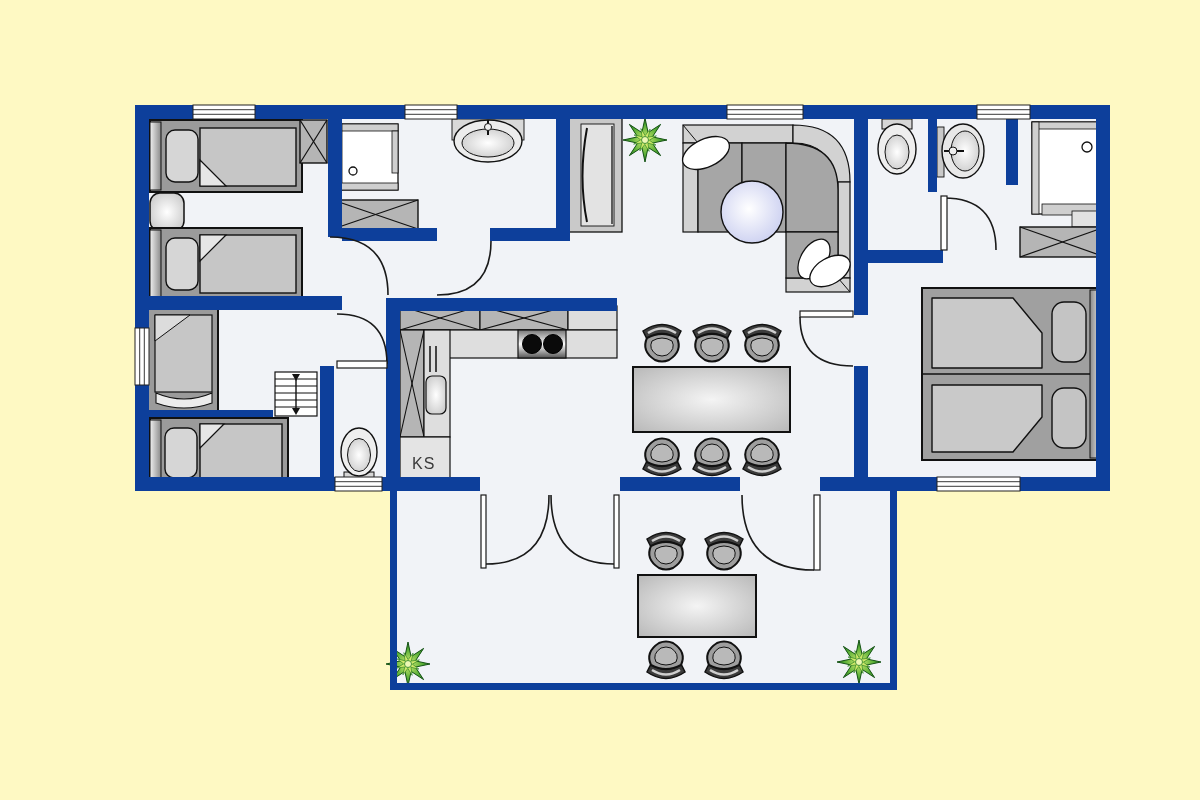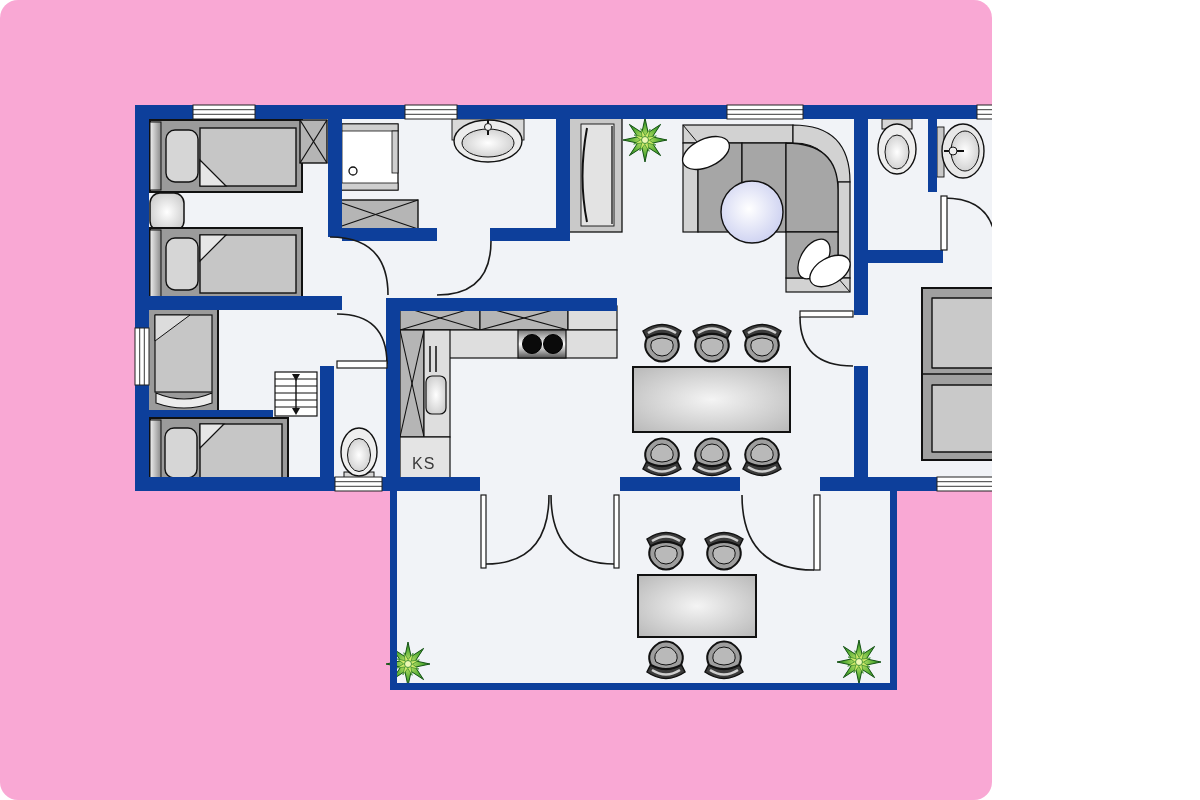--- a/index.html
+++ b/index.html
@@ -1,17 +1,17 @@
 <!DOCTYPE html>
 <html><head>
 <meta charset="utf-8">
 <style>
   html,body{margin:0;padding:0;background:#ffffff;}
-  .stage{position:relative;width:992px;height:800px;background:#f9a8d4;overflow:hidden;
-         font-family:"Liberation Sans", sans-serif;border-radius:18px;}
+  .stage{position:relative;width:1200px;height:800px;background:#fef9c3;overflow:hidden;
+         font-family:"Liberation Sans", sans-serif;}
   svg{position:absolute;left:0;top:0;}
   text.ks{font-family:"Liberation Sans", sans-serif;font-size:16px;letter-spacing:1px;fill:#3a3a3a;}
 </style>
 </head>
 <body>
 
 <div class="stage">
 <svg width="1200" height="800" viewBox="0 0 1200 800">
   <defs>
     <linearGradient id="gHead" x1="0" y1="0" x2="1" y2="0">

